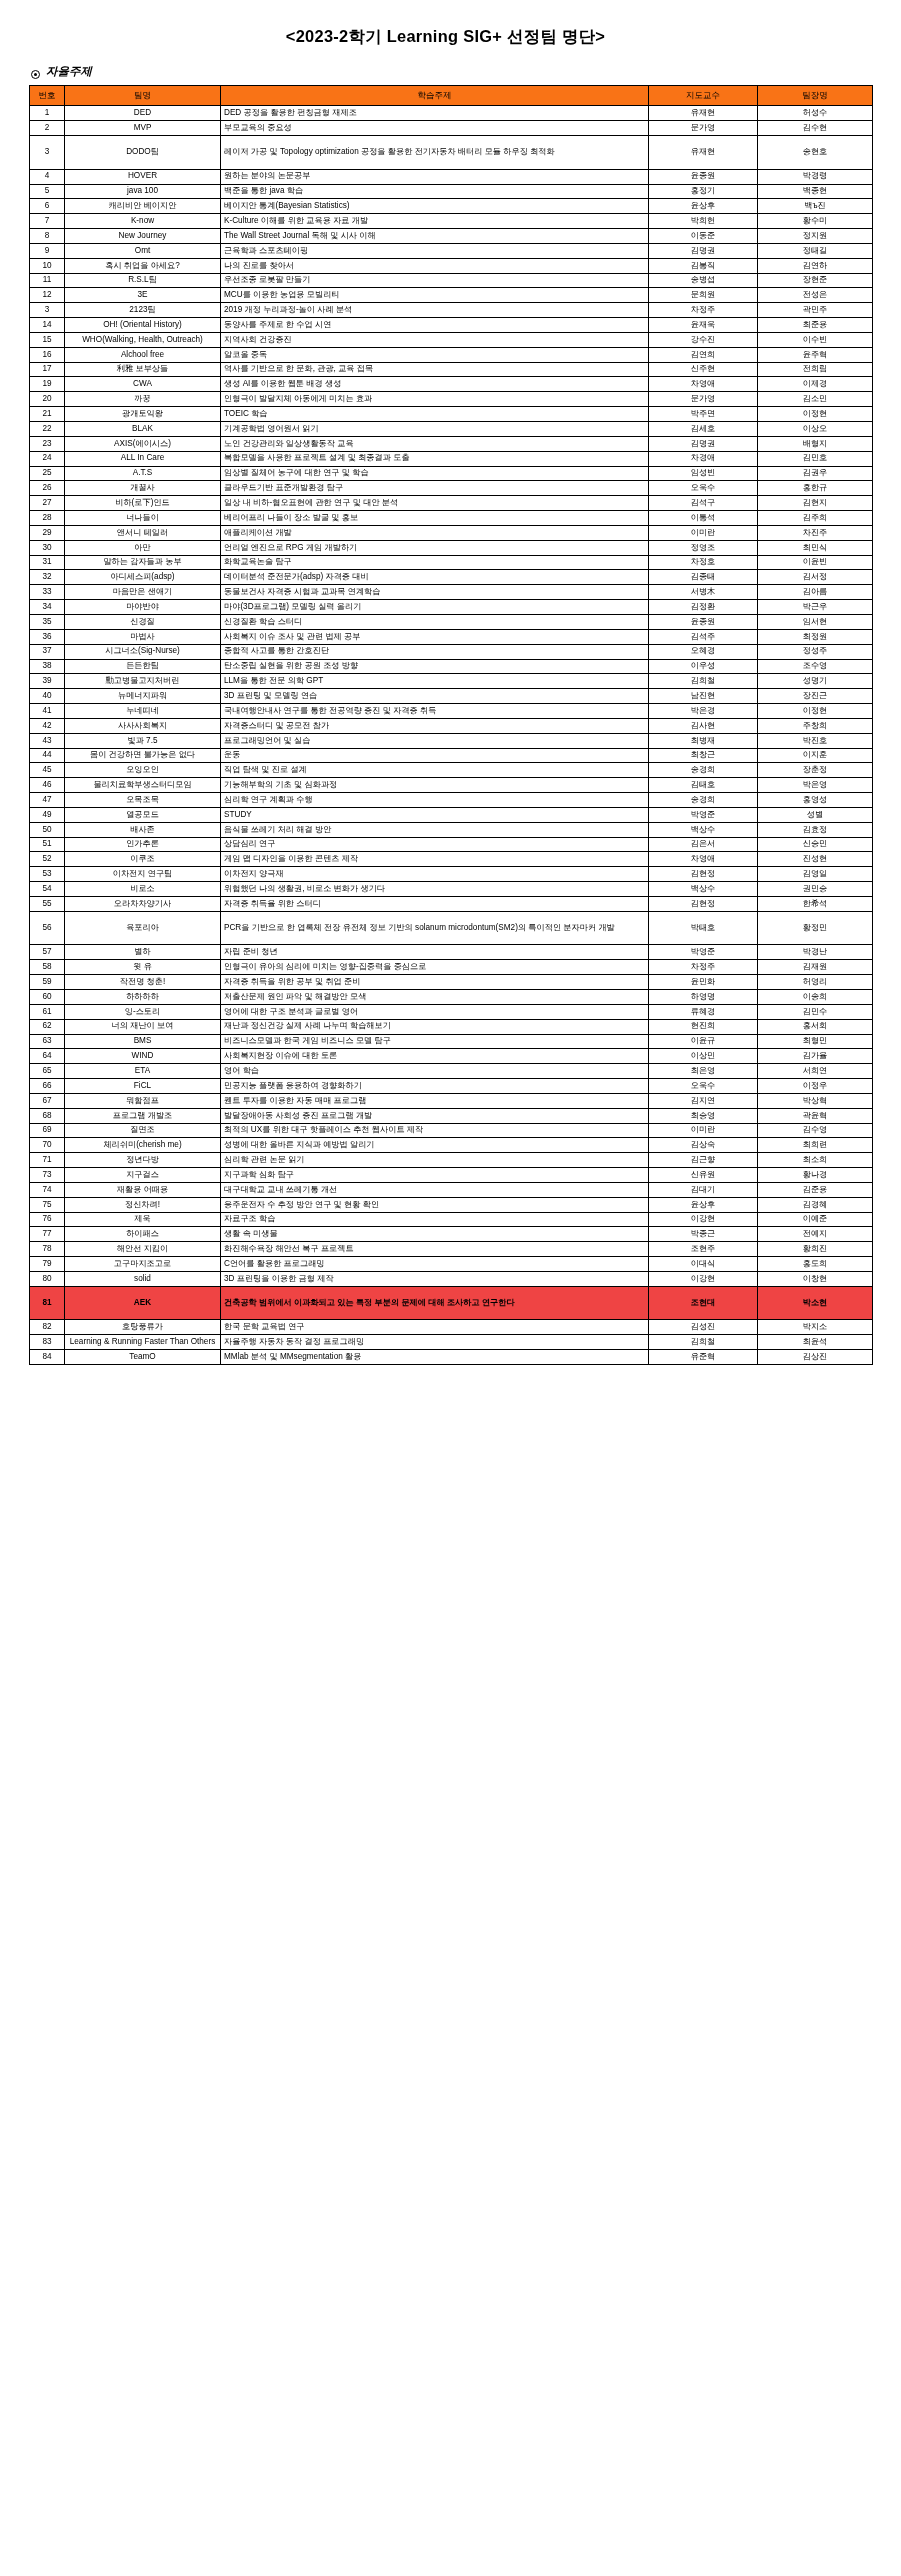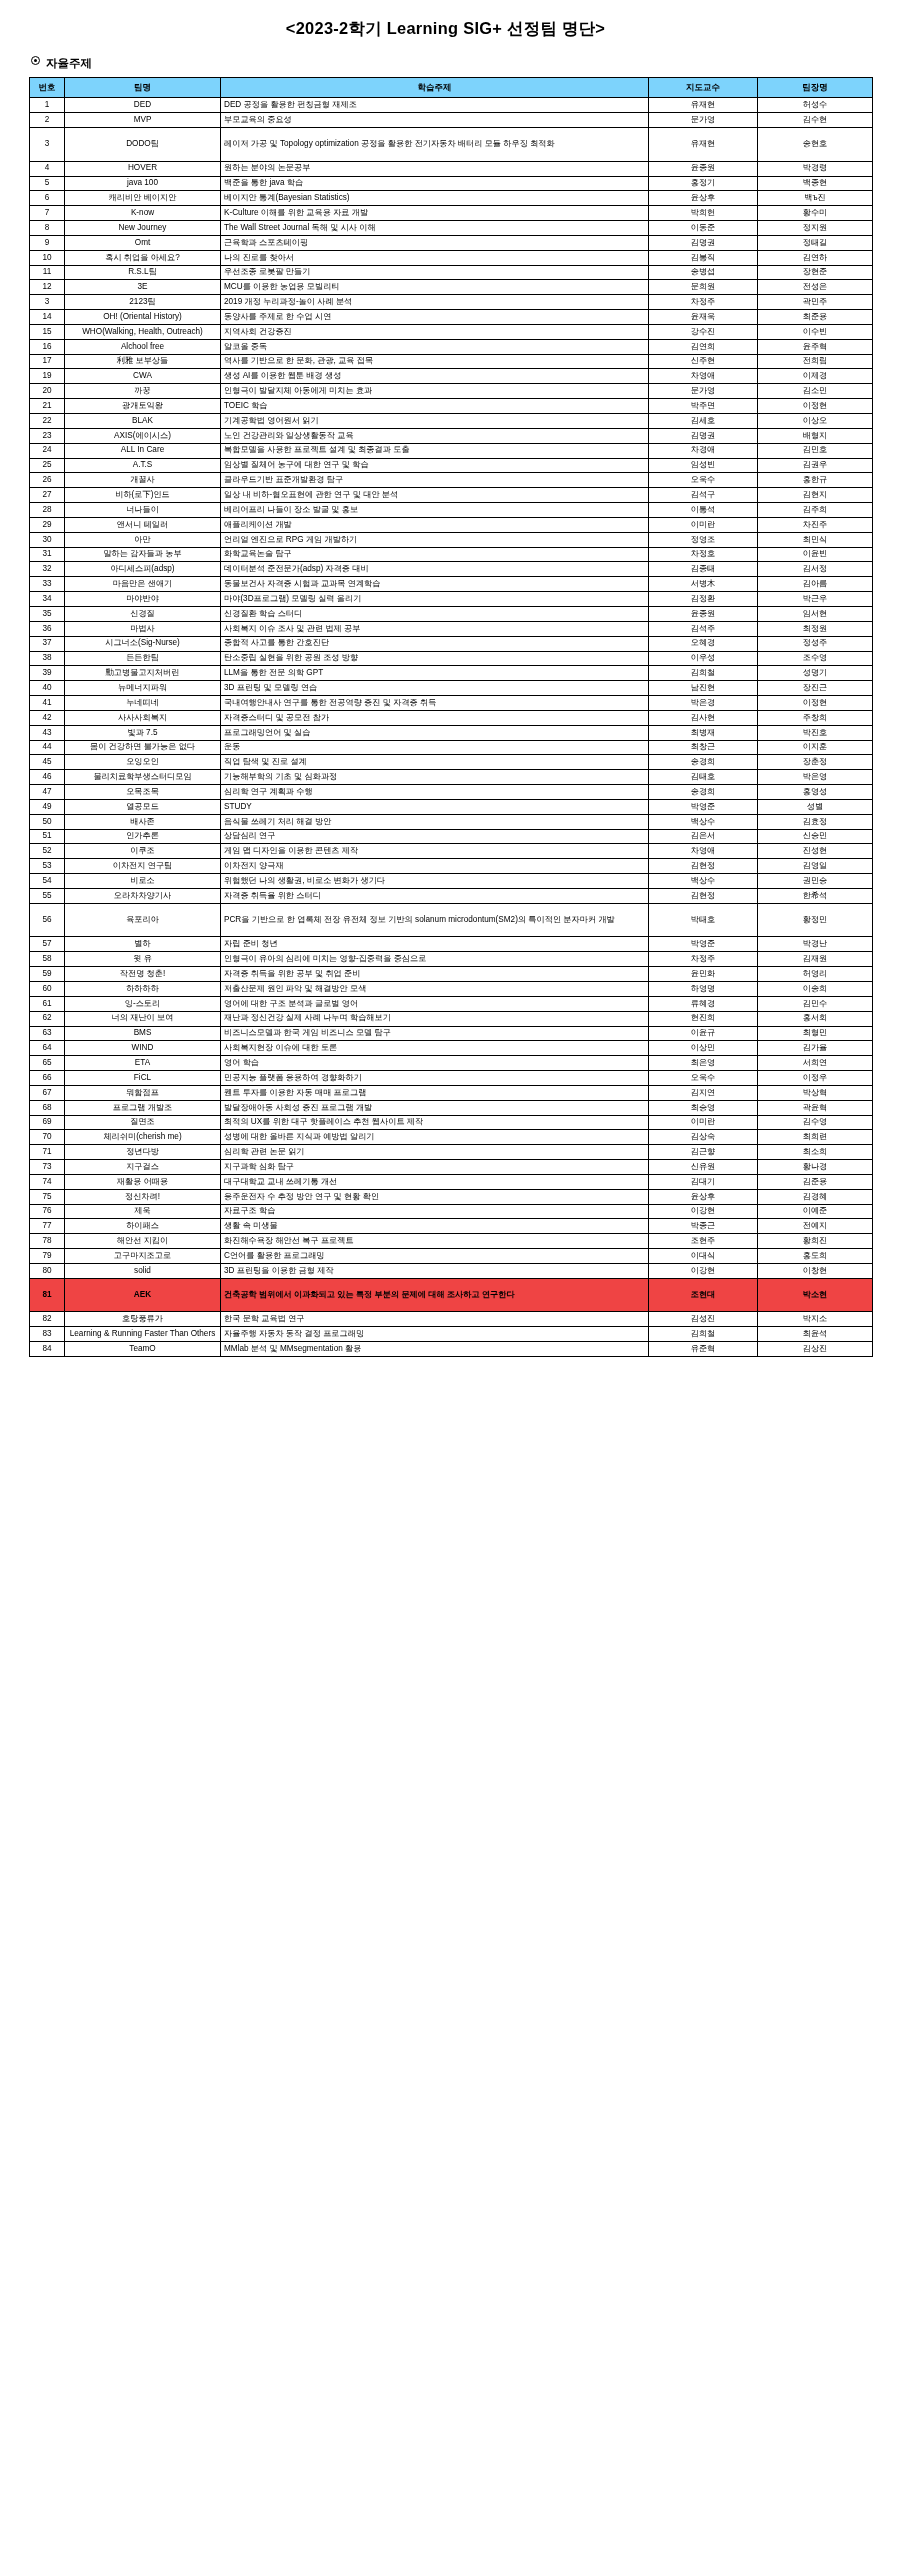--- a/index.html
+++ b/index.html
@@ -9,33 +9,35 @@
   }
   body {
     width: 901px;
     font-family: "Liberation Sans", sans-serif;
     color: #000000;
   }
   .page {
     width: 891px;
     box-sizing: border-box;
     padding: 15.8px 29px 24px 29px;
+    margin-top: 8px;
   }
   .doc-title {
     text-align: center;
     font-size: 16.4px;
     font-weight: bold;
     letter-spacing: 0.3px;
     margin: 2.4px 0 15.8px 0;
   }
   .section-head {
     display: flex;
-    align-items: flex-start;
+    align-items: flex-end;
     gap: 5.5px;
     margin: 0 0 6px 2.4px;
+    font-style: italic;
   }
   .section-bullet {
     display: inline-block;
     width: 9px;
     height: 9px;
     border: 1.2px solid #000;
     border-radius: 50%;
     position: relative;
     box-sizing: border-box;
   }
@@ -59,22 +61,22 @@
   table.roster th, table.roster td {
     border: 0.6px solid #000000;
     font-size: 8.2px;
     padding: 1.8px 3px;
     vertical-align: middle;
     line-height: 1.25;
     word-break: break-all;
   }
   table.roster thead th {
     text-align: center;
-    font-weight: bold;
-    background: #7dd3fc;
+    font-weight: normal;
+    background: #f97316;
     height: 15.8px;
     font-size: 8.5px;
   }
   col.c-no    { width: 35px; }
   col.c-team  { width: 156px; }
   col.c-topic { width: 428px; }
   col.c-prof  { width: 109px; }
   col.c-lead  { width: 115px; }
   td.no   { text-align: center; }
   td.team { text-align: center; }

